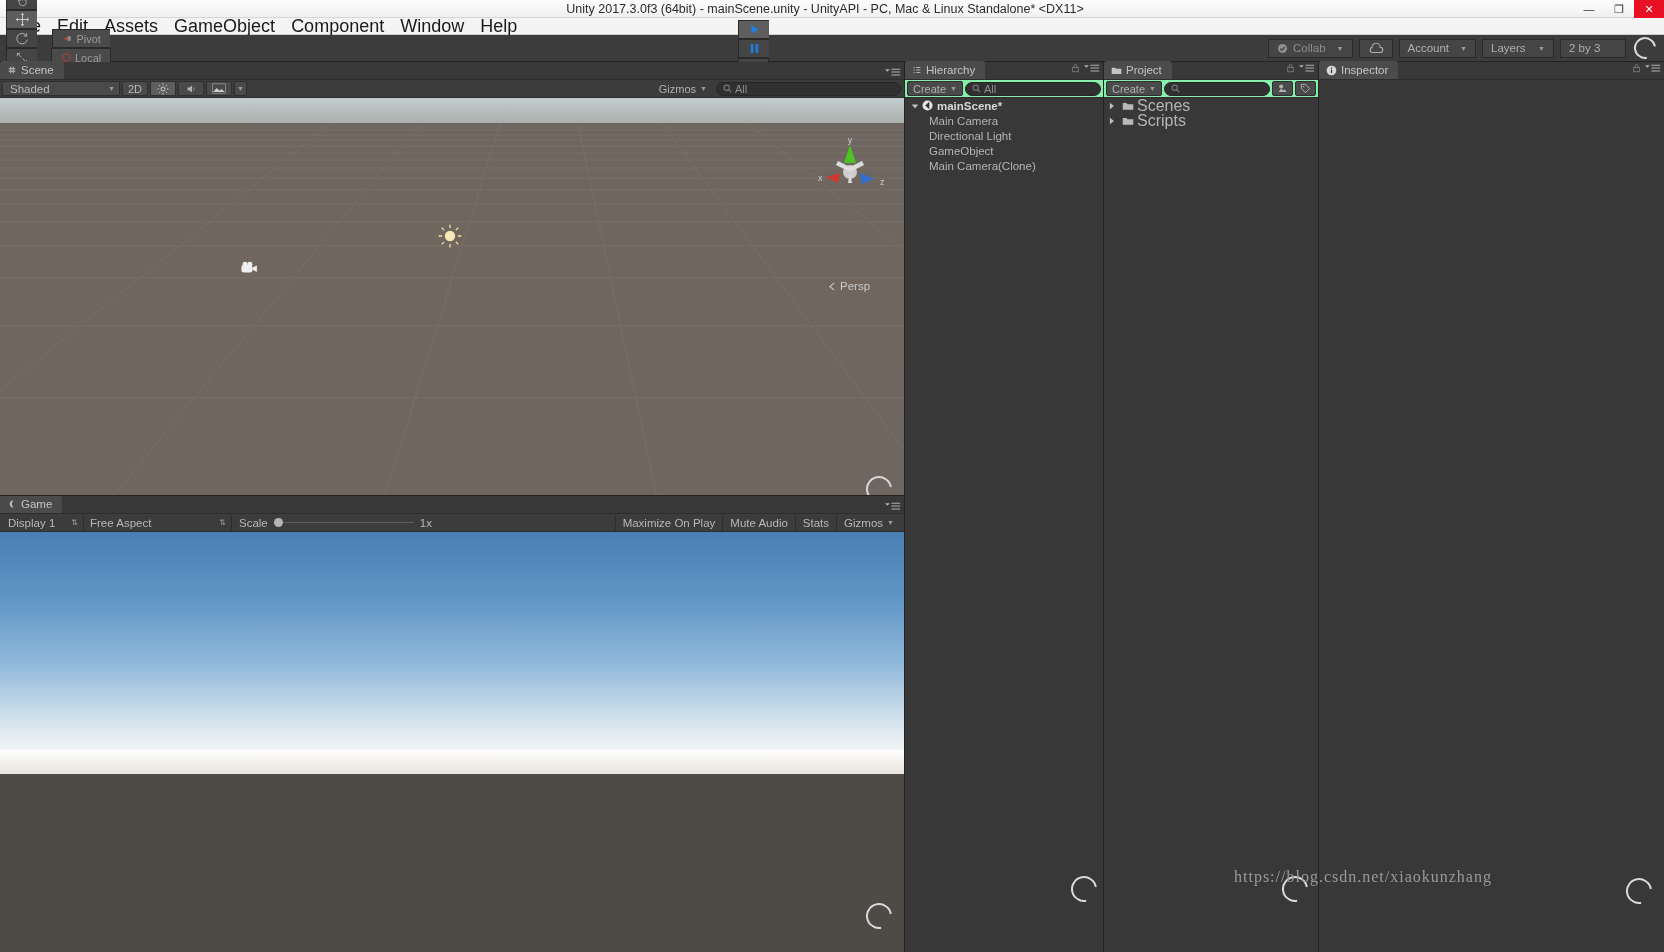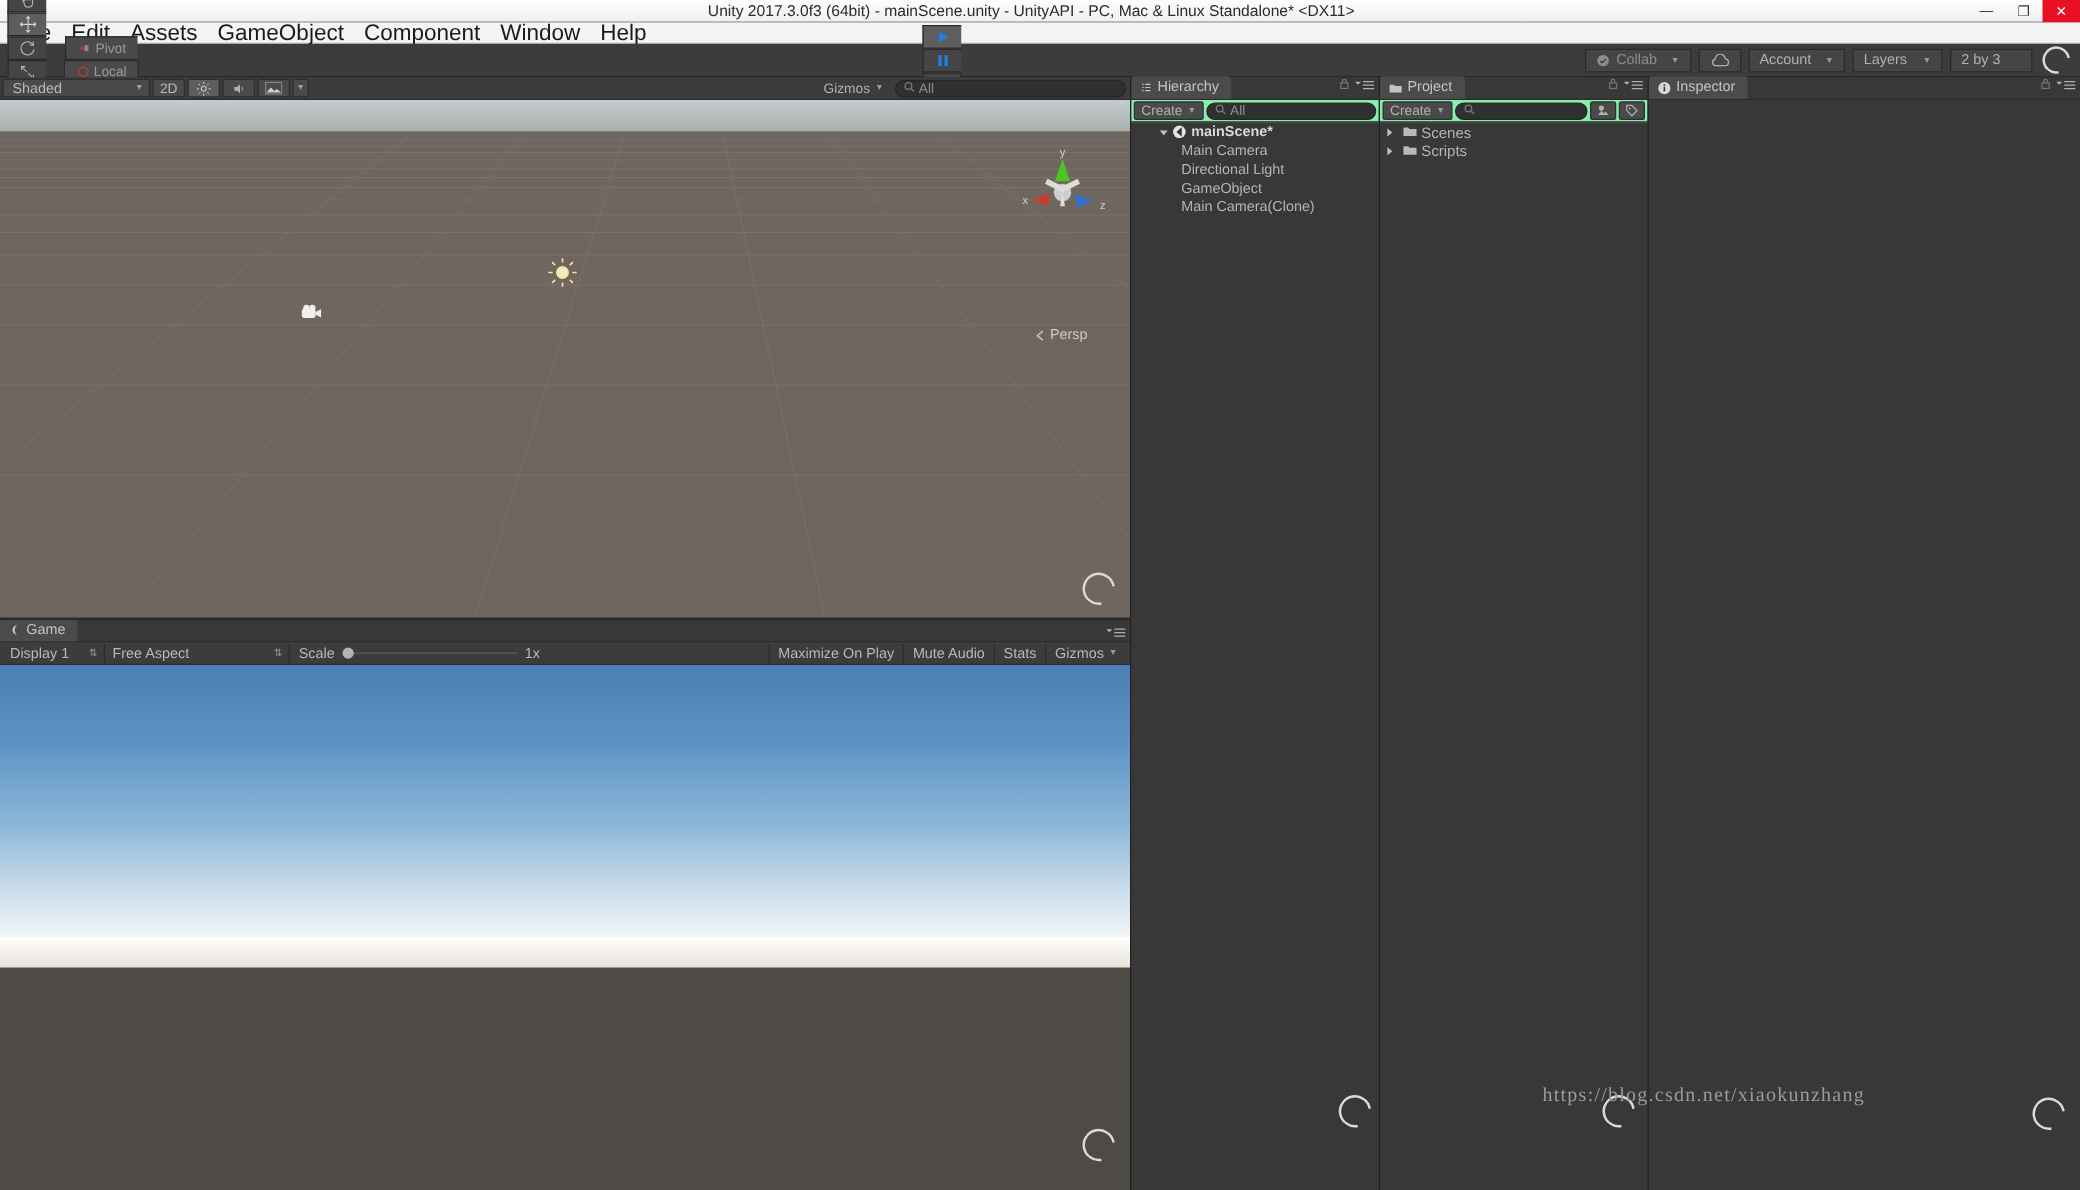--- a/index.html
+++ b/index.html
@@ -174,33 +174,33 @@
   .game-ground {
     position: absolute; left: 0; top: 240px; width: 904px; height: 197px;
     background: linear-gradient(#bfb6ab 0%, #908madd 1%, #6b645c 22%, #5b554e 60%, #565049 100%);
   }
 
   
   #hierarchy-panel { left: 905px; top: 62px; width: 198px; height: 890px; }
   .h-body { background: #383838; height: 852px; overflow: hidden; }
   .h-row {
     height: 15px; display: flex; align-items: center; color: #b4b4b4;
-    font-size: 11.5px; padding-left: 20px; cursor: default; white-space: nowrap;
+    font-size: 11.5px; padding-left: 4px; cursor: default; white-space: nowrap;
   }
   .h-row.scene-row { color: #d8d8d8; font-weight: bold; }
   .h-row .twisty { width: 12px; display: flex; align-items: center; justify-content: center; }
   .h-row .indent { width: 20px; }
   .unity-mini { width: 13px; display: flex; align-items: center; justify-content: center; margin-right: 3px; }
 
   
   #project-panel { left: 1104px; top: 62px; width: 214px; height: 890px; }
   .p-body { background: #383838; height: 852px; overflow: hidden; }
   .p-row {
     height: 15px; display: flex; align-items: center; color: #b4b4b4;
-    font-size: 12px; padding-left: 4px; cursor: default; gap: 3px;
+    font-size: 16px; padding-left: 4px; cursor: default; gap: 3px;
   }
 
   
   #inspector-panel { left: 1319px; top: 62px; width: 345px; height: 890px; }
   .i-body { background: #383838; height: 871px; }
 
   
   .watermark {
     position: absolute; left: 1234px; top: 868px; color: #9a9a9a;
     font-family: "Liberation Serif", serif; font-size: 16px; letter-spacing: 1px;
@@ -344,20 +344,38 @@
       <div class="rbtn layout-btn">
         <span>2 by 3</span>
       </div>
       <div class="unity-logo-tb">
         <div class="spinner" style="position:relative;width:22px;height:22px;border-width:2px;"></div>
       </div>
     </div>
   </div>
 
   <div class="panel" id="scene-panel">
+    <div class="panel-tabrow">
+      <div class="ptab">
+        <span class="tabicon">
+          <svg width="10" height="10" viewBox="0 0 24 24" stroke="#c4c4c4" stroke-width="2.2">
+              <path d="M4 9h16M4 15h16M9 4v16M15 4v16"></path>
+            </svg>
+        </span>
+        <span>Scene</span>
+      </div>
+      <div class="tabrow-right">
+        <span class="menuicon">
+          <svg width="16" height="9" viewBox="0 0 20 10">
+              <path d="M0 1l3 3 3-3z" fill="#b0b0b0"></path>
+              <path d="M8 1h11M8 4.5h11M8 8h11" stroke="#b0b0b0" stroke-width="1.3"></path>
+            </svg>
+        </span>
+      </div>
+    </div>
 
     <div class="scene-toolbar">
       <div class="shaded-dd">
         <span>Shaded</span>
         <span style="font-size:7px;color:#9a9a9a">▼</span>
       </div>
       <div class="sq-btn">2D</div>
       <div class="sq-btn on">
         <svg width="12" height="12" viewBox="0 0 24 24" stroke="#e8e8e8" stroke-width="1.5" fill="none">
             <circle cx="12" cy="12" r="4"></circle>

